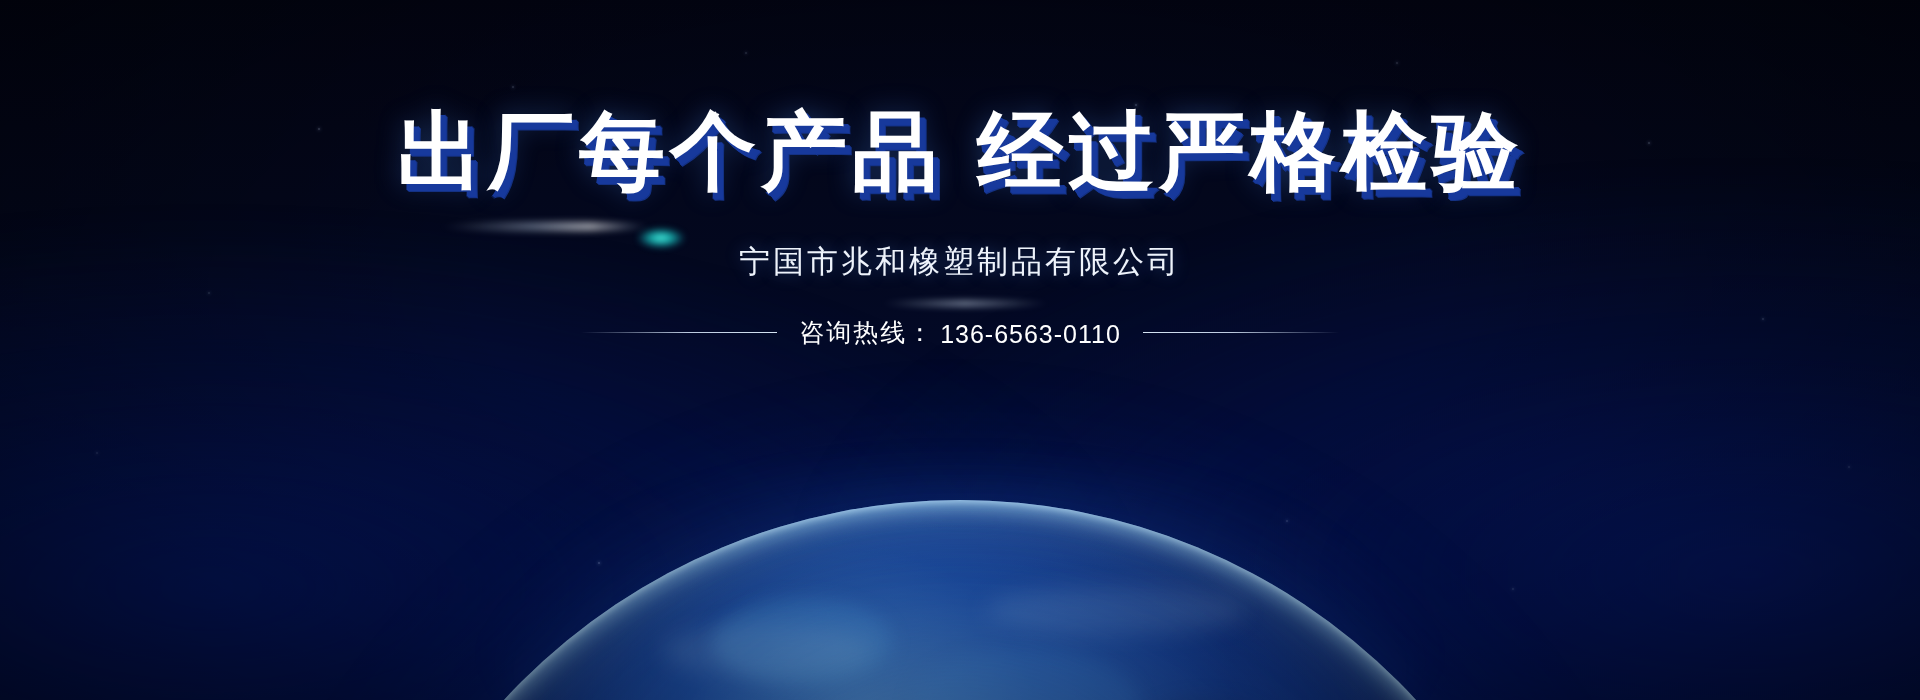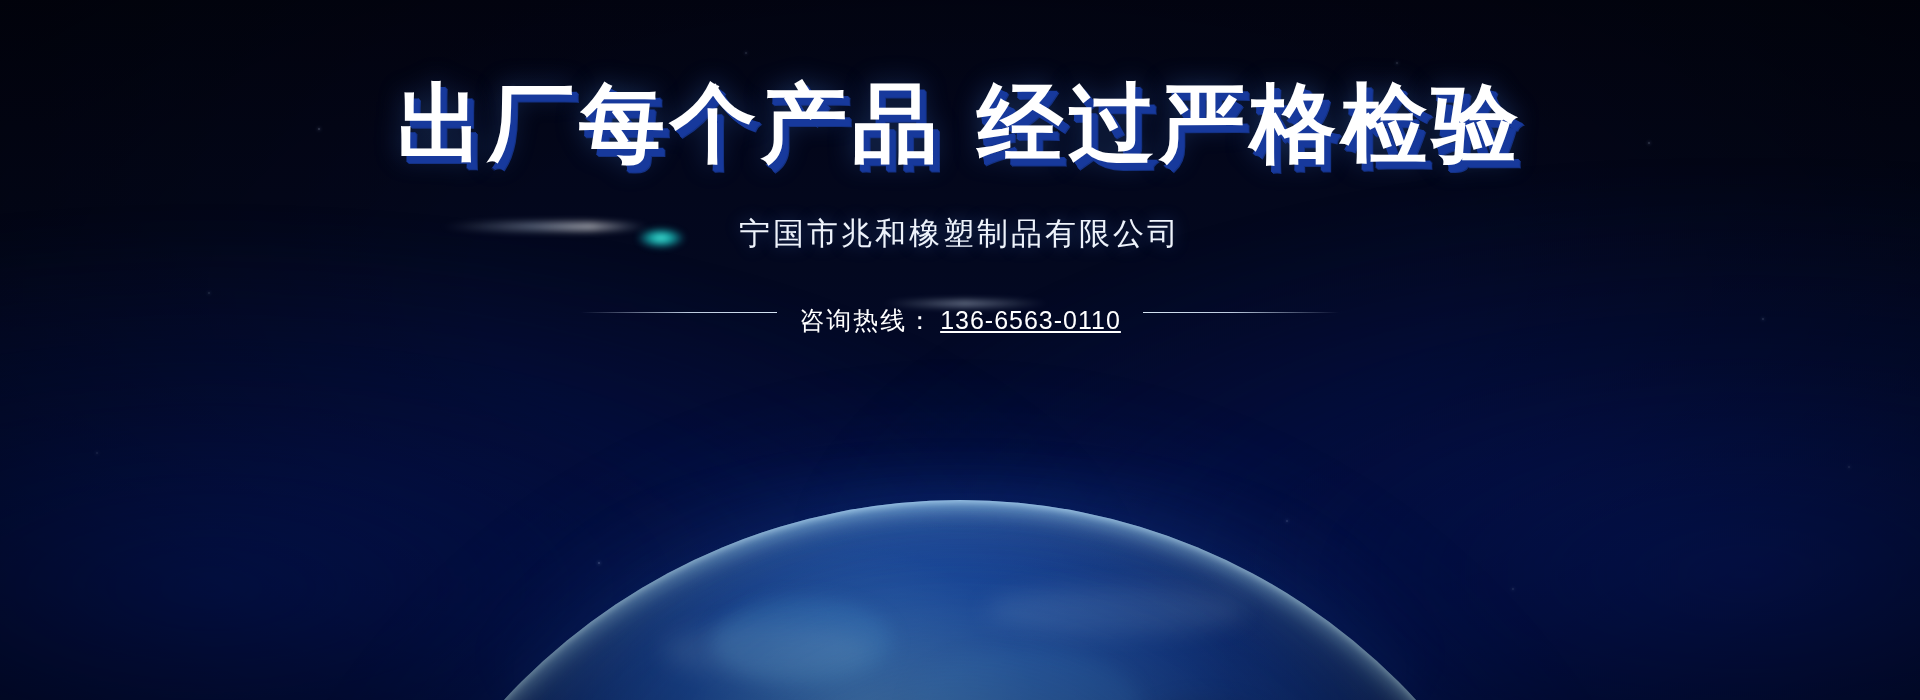--- a/index.html
+++ b/index.html
@@ -209,21 +209,21 @@
     filter: blur(3px);
   }
 
   
   .content {
     position: absolute;
     inset: 0;
     display: flex;
     flex-direction: column;
     align-items: center;
-    padding-top: 80px;
+    padding-top: 108px;
   }
 
   .headline {
     position: relative;
     font-size: 86px;
     line-height: 1;
     font-weight: 700;
     letter-spacing: 5px;
     color: #ffffff;
     white-space: nowrap;
@@ -264,28 +264,26 @@
       rgba(225,240,255,0.95) 0%,
       rgba(220,235,255,0.85) 45%,
       rgba(200,220,255,0.0) 100%);
   }
   .hotline-text {
     font-size: 25px;
     letter-spacing: 1.5px;
     color: #ffffff;
     white-space: nowrap;
     display: flex;
-    align-items: center;
-    margin-top: 16px;
+    align-items: flex-end;
   }
   .hotline-label { letter-spacing: 2px; }
   .hotline-number {
     margin-left: 6px;
     letter-spacing: 1px;
-    text-decoration: underline;
   }
 </style>
 </head>
 <body>
 
 <div class="banner">
 
   <div class="bg-base"></div>
   <div class="bg-corner-left"></div>
   <div class="bg-corner-right"></div>

